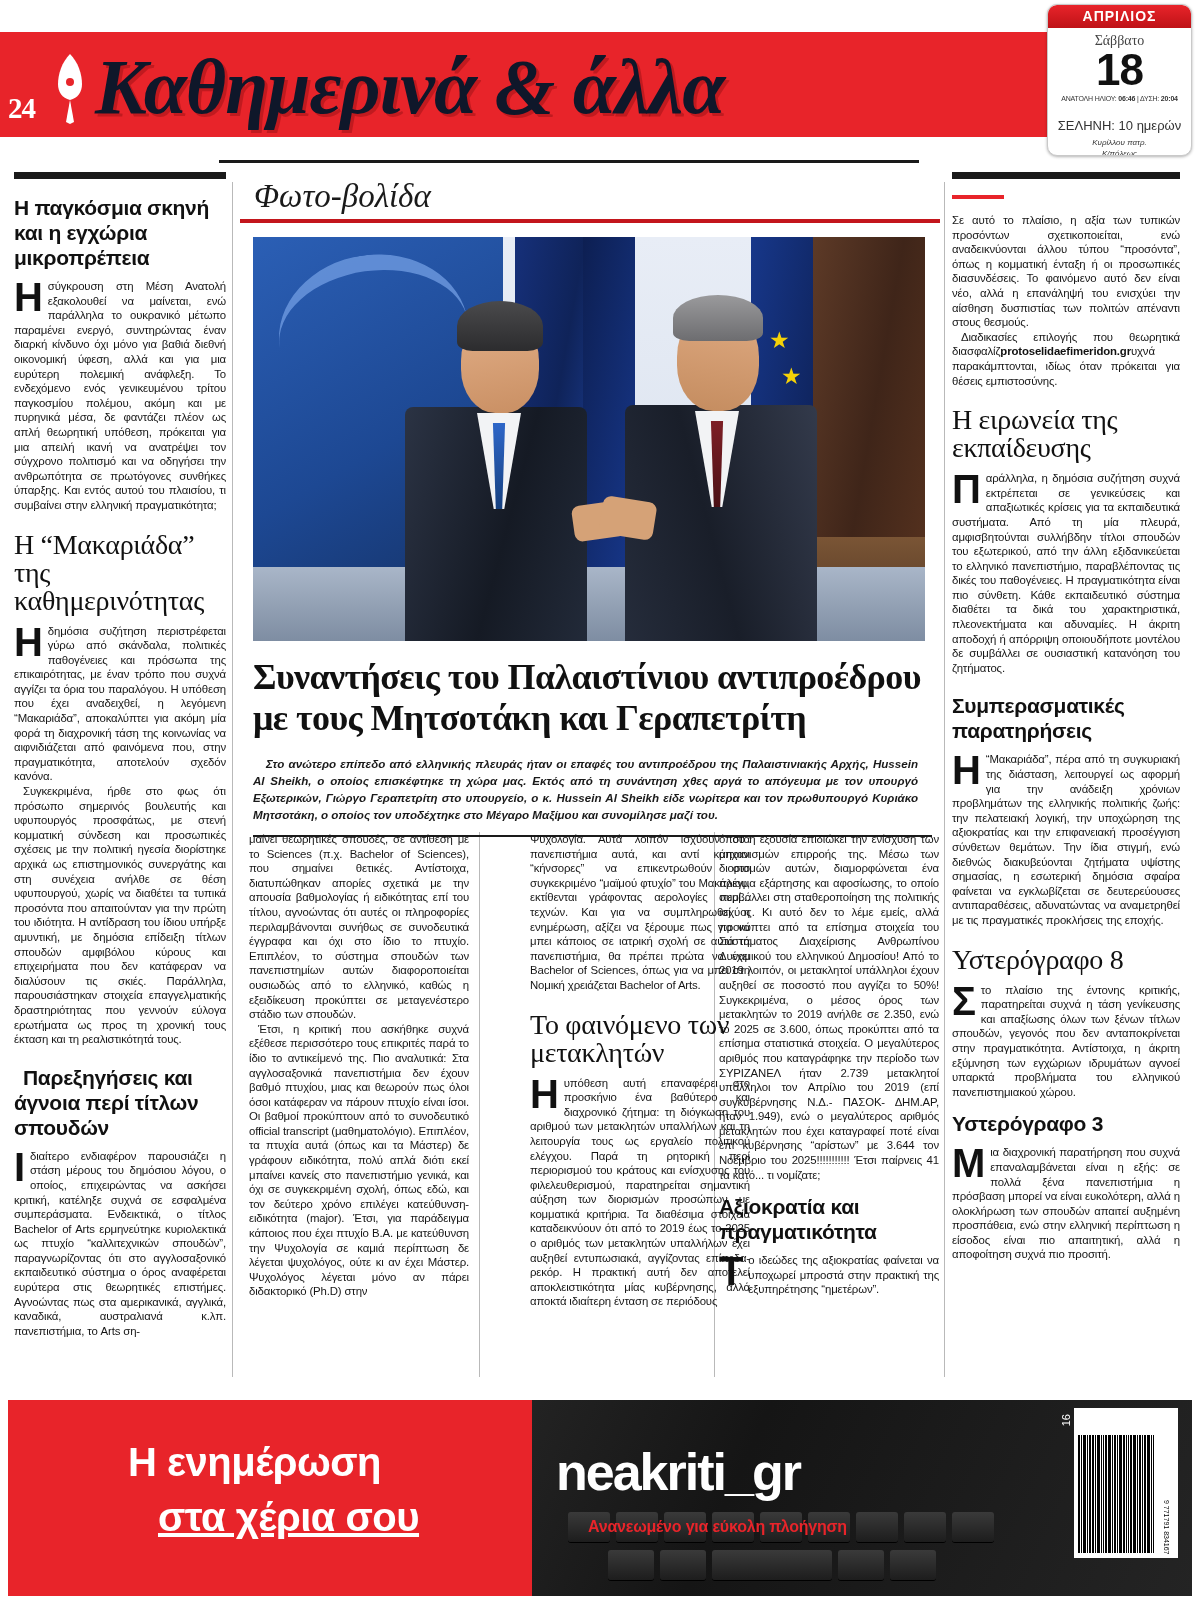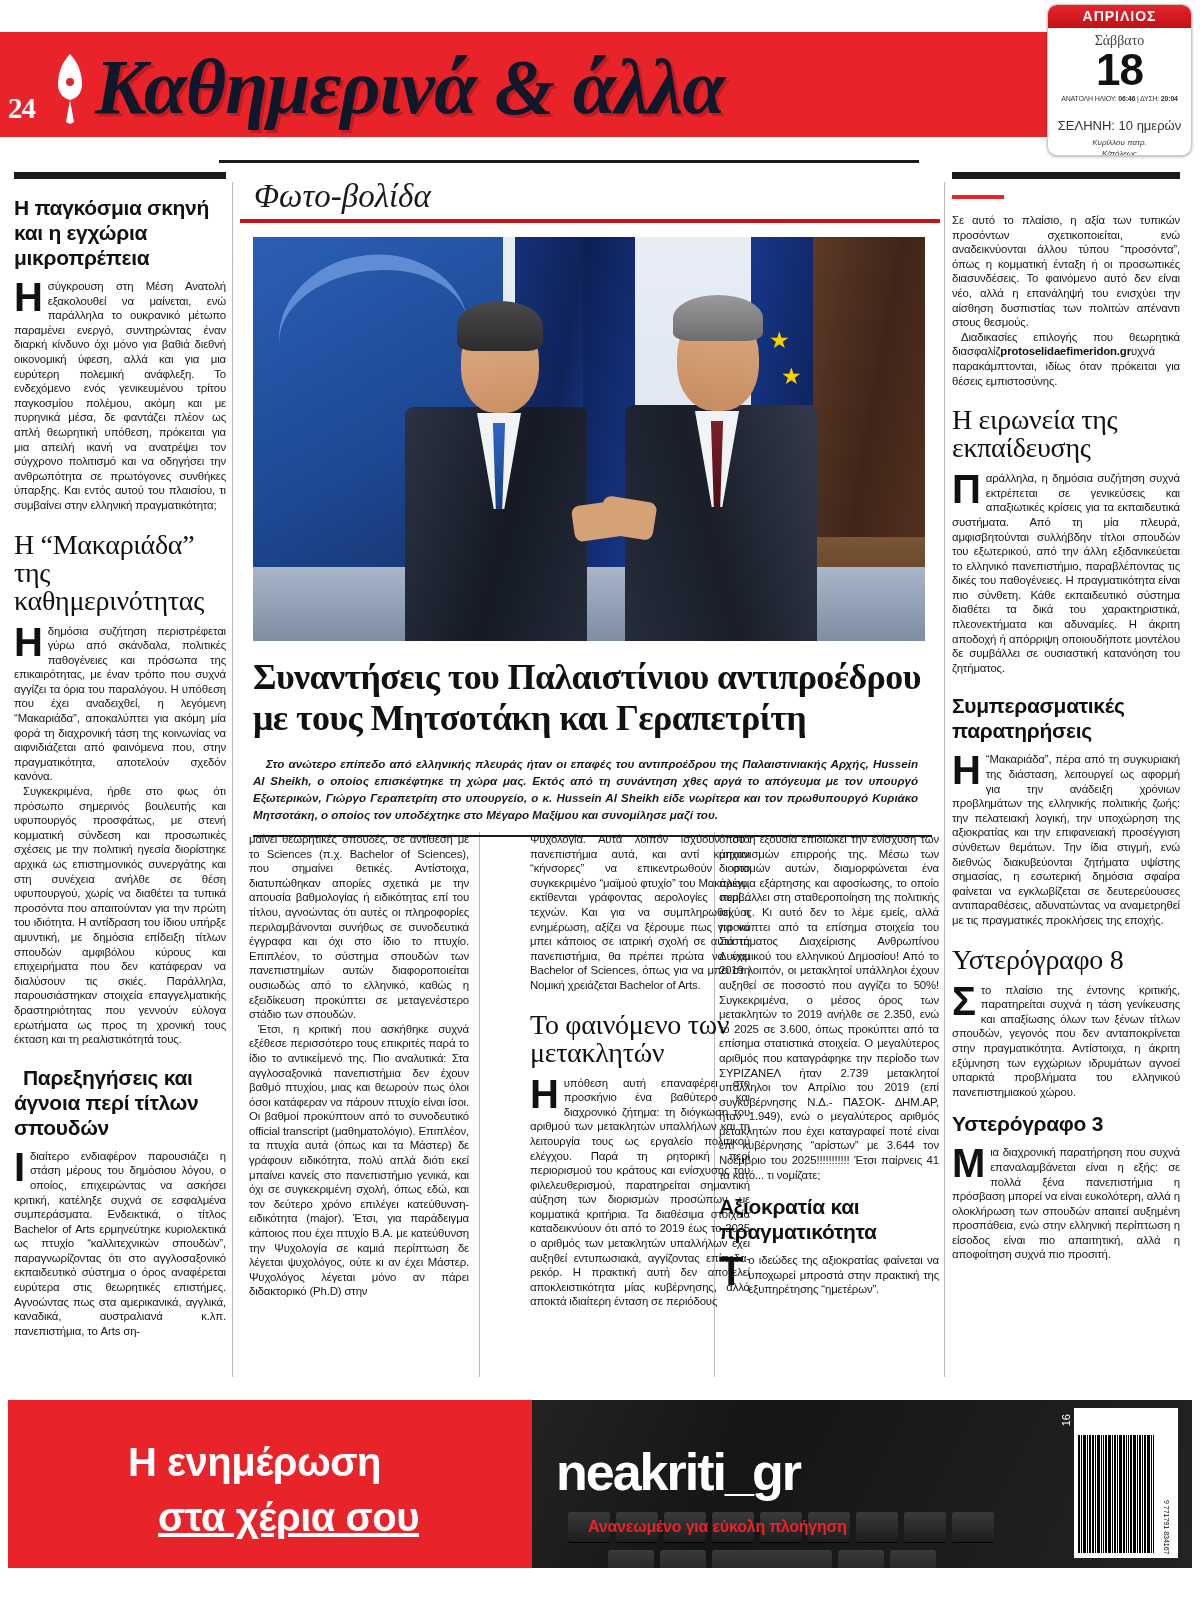--- a/index.html
+++ b/index.html
@@ -79,21 +79,21 @@
 
   .man{position:absolute;}
   .m-suit{position:absolute;border-radius:8px 8px 0 0;}
   .m-head{position:absolute;border-radius:48% 48% 44% 44%;}
   .m-hair{position:absolute;border-radius:50% 50% 18% 18%;}
   .m-shirt{position:absolute;background:#f2f3f5;}
   .m-tie{position:absolute;border-radius:2px;}
   .m-hand{position:absolute;background:#d5a277;border-radius:8px;}
 
   
-  .ad{position:absolute;left:8px;top:1400px;width:1184px;height:168px;background:#0d0d0d;overflow:hidden;}
+  .ad{position:absolute;left:8px;top:1400px;width:1184px;height:196px;background:#0d0d0d;overflow:hidden;}
   .ad-kbd{position:absolute;left:0;top:0;width:1184px;height:196px;background:
      linear-gradient(115deg,#1b1b1b 0%,#2e2e2e 25%,#151515 60%,#242424 100%);}
   .ad-key{position:absolute;background:linear-gradient(180deg,#3a3a3a,#1d1d1d);border-radius:3px;box-shadow:0 1px 0 #000;}
   .ad-red{position:absolute;left:0;top:0;width:524px;height:196px;background:#e8242a;}
   .ad-red-txt1{position:absolute;left:120px;top:40px;font-size:40px;font-weight:bold;color:#fff;letter-spacing:-.5px;}
   .ad-red-txt2{position:absolute;left:150px;top:95px;font-size:40px;font-weight:bold;color:#fff;letter-spacing:-.5px;text-decoration:underline;}
   .ad-logo{position:absolute;left:548px;top:42px;}
   .ad-logo-text{font-size:52px;font-weight:bold;color:#fff;letter-spacing:-2px;}
   .ad-tag{position:absolute;left:580px;top:118px;font-size:16px;font-weight:bold;color:#e8242a;letter-spacing:-.2px;}
   .barcode{position:absolute;right:14px;top:8px;width:104px;height:150px;background:#fff;display:flex;align-items:flex-end;padding:5px 4px;box-sizing:border-box;}

